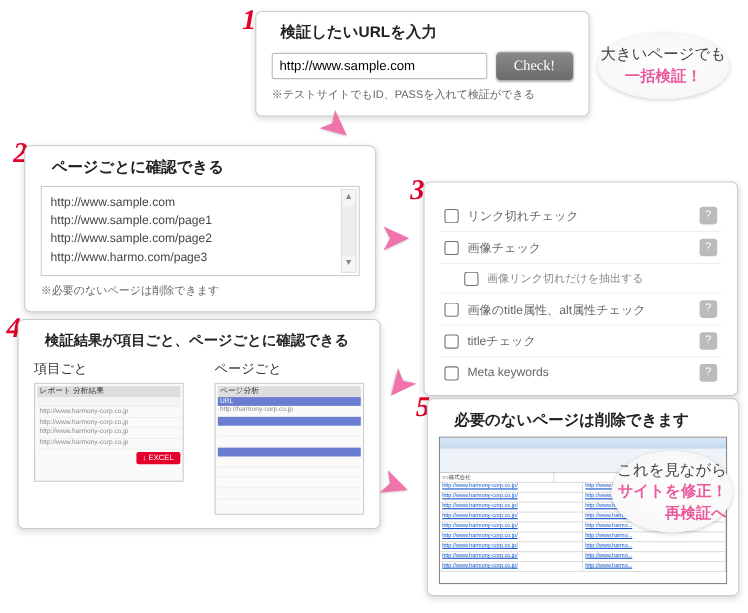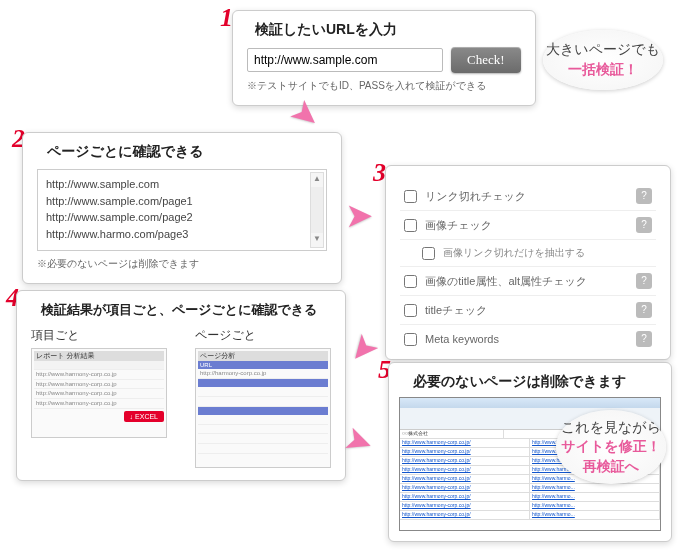--- a/index.html
+++ b/index.html
@@ -190,19 +190,19 @@
         <div class="cell link" style="width:50%;">http://www.harmony-corp.co.jp/</div>
         <div class="cell link" style="width:50%;">http://www.harmo...</div>
       </div>
     <div class="cell-row">
         <div class="cell link" style="width:50%;">http://www.harmony-corp.co.jp/</div>
         <div class="cell link" style="width:50%;">http://www.harmo...</div>
       </div>
   </div>
 </div>
 
-<div class="bubble" style="left:556px; top:410px; width:110px; height:74px; z-index:5;">
+<div class="bubble" style="left:556px; top:410px; width:110px; height:74px; z-index:5;text-align:right;">
   <div>
     <div>これを見ながら</div>
     <div class="pink">サイトを修正！</div>
     <div class="pink">再検証へ</div>
   </div>
 </div>
 
 </body></html>

